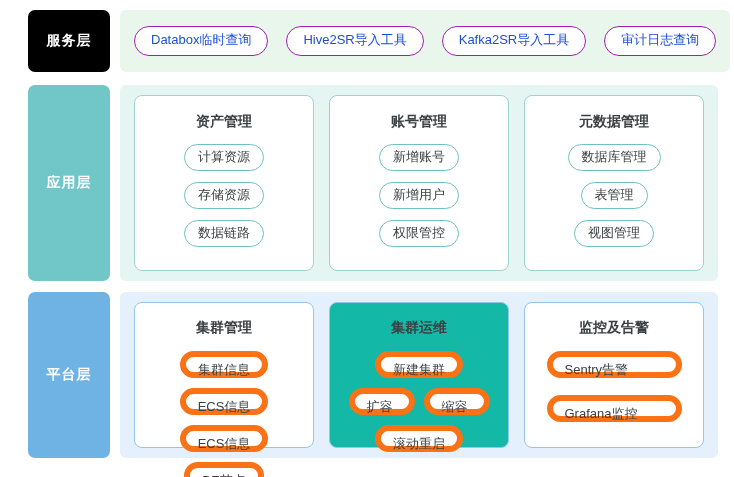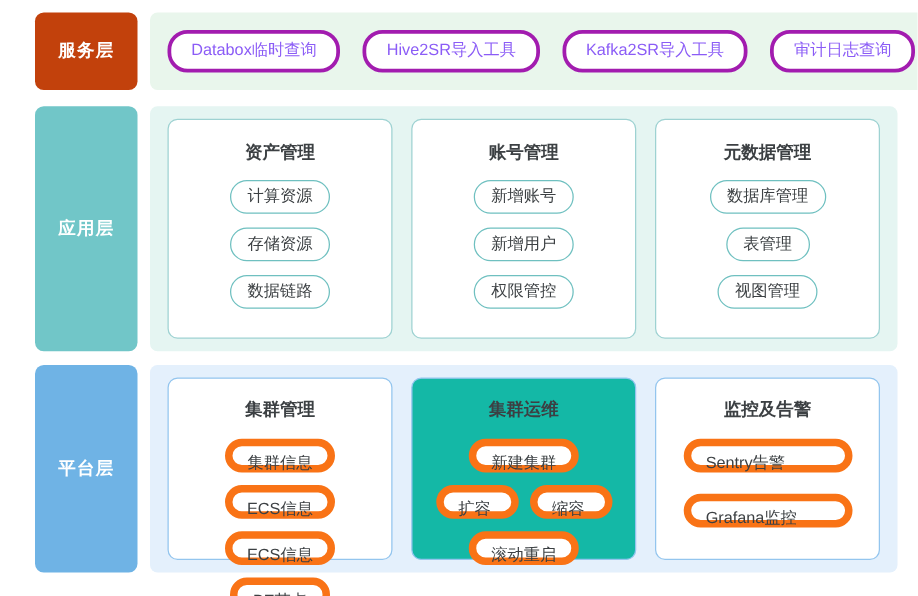--- a/index.html
+++ b/index.html
@@ -62,27 +62,27 @@
     display: flex;
     align-items: center;
     justify-content: center;
     gap: 18px;
     width: 100%;
     padding: 0 14px;
     box-sizing: border-box;
   }
   .chip {
     background: #ffffff;
-    border: 3px solid #a21caf;
+    border: 1px solid #a21caf;
     border-radius: 16px;
     height: 28px;
     line-height: 26px;
     padding: 0 16px;
     font-size: 13px;
-    color: #8b5cf6;
+    color: #1d4ed8;
     white-space: nowrap;
   }
 
   
   .card-grid {
     display: flex;
     align-items: stretch;
     justify-content: center;
     gap: 15px;
     width: 100%;
@@ -181,21 +181,21 @@
     color: #fbfbfb;
     letter-spacing: 2px;
   }
 </style>
 </head>
 <body>
 
 <div id="diagram">
 
   <div class="layer-row service">
-    <div class="layer-label" style="background:#c2410c">服务层</div>
+    <div class="layer-label" style="background:#000000">服务层</div>
     <div class="layer-band" style="background:#e9f6ec">
       <div class="service-chips">
         <div class="chip">Databox临时查询</div>
         <div class="chip">Hive2SR导入工具</div>
         <div class="chip">Kafka2SR导入工具</div>
         <div class="chip">审计日志查询</div>
       </div>
     </div>
   </div>
 

